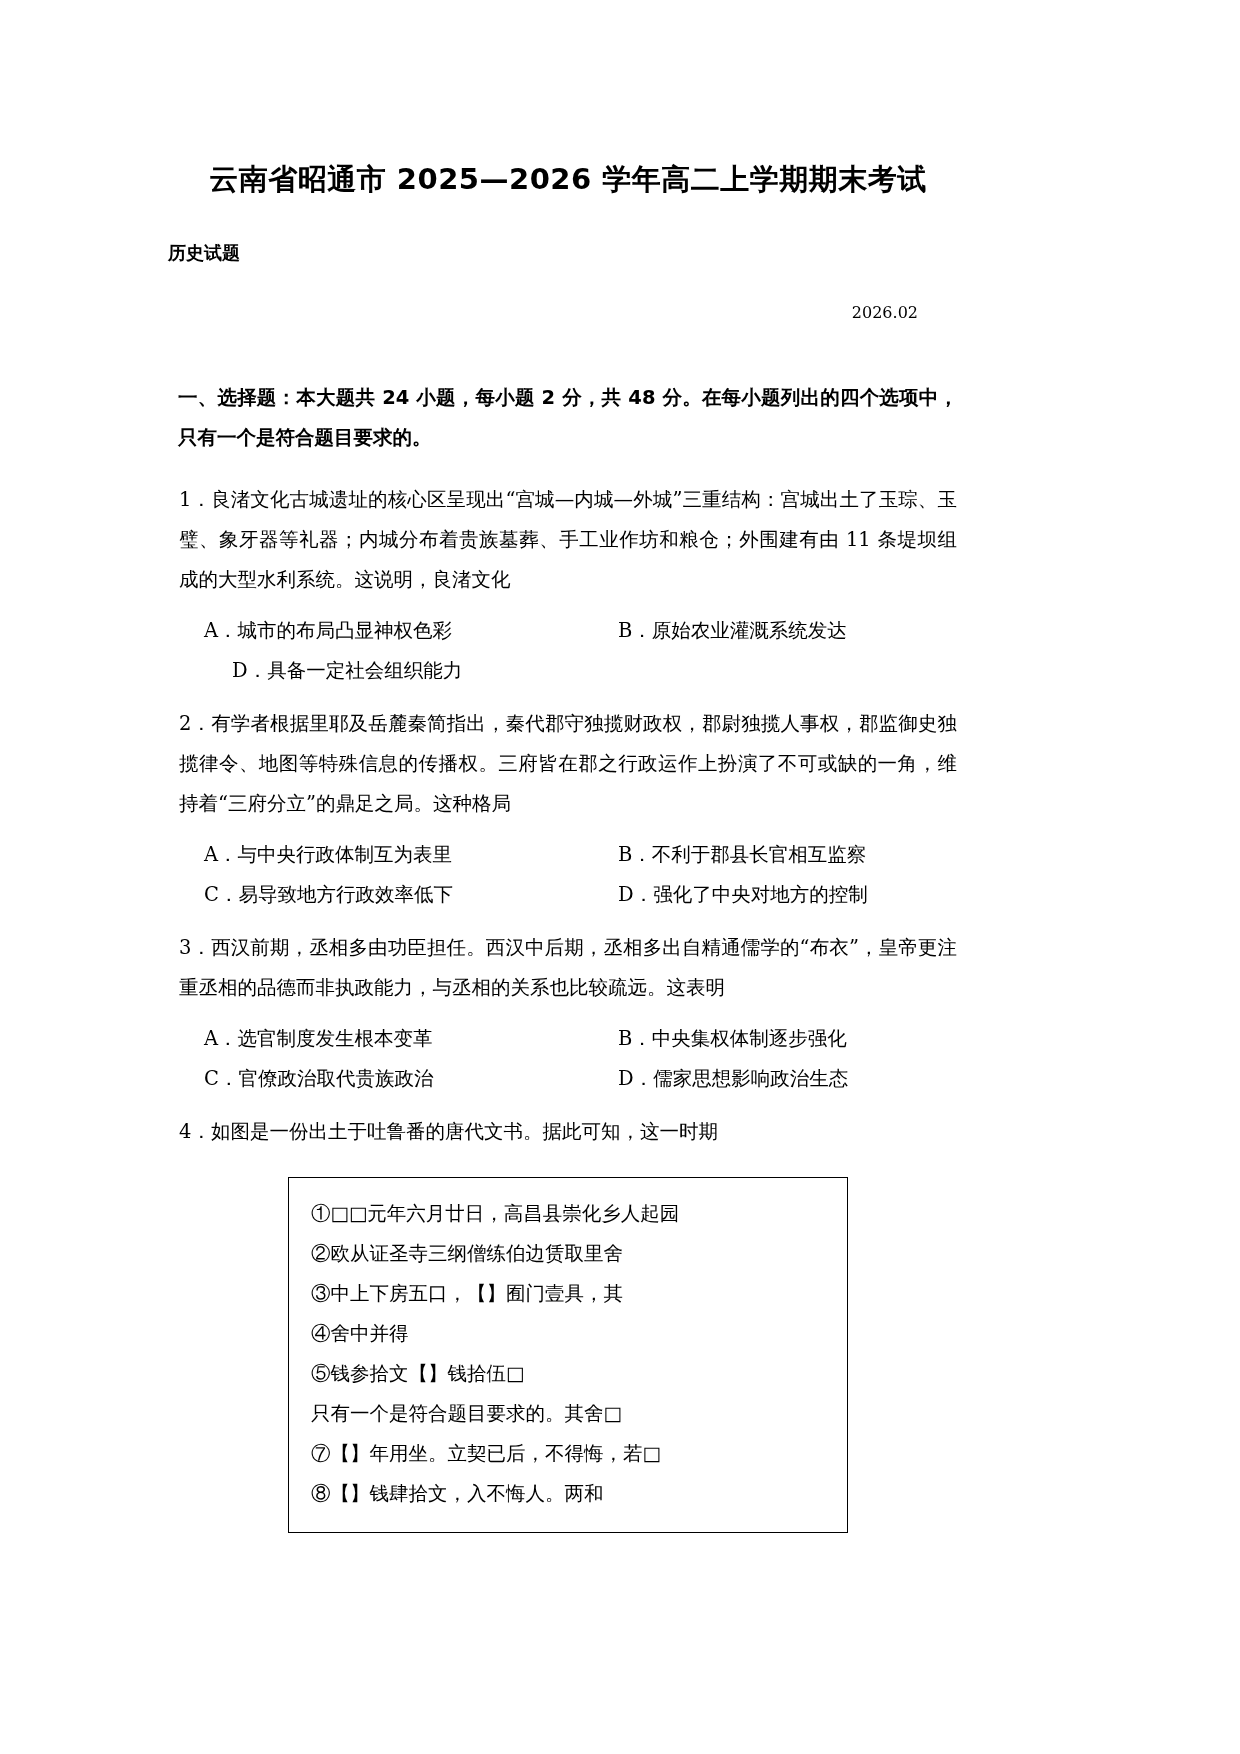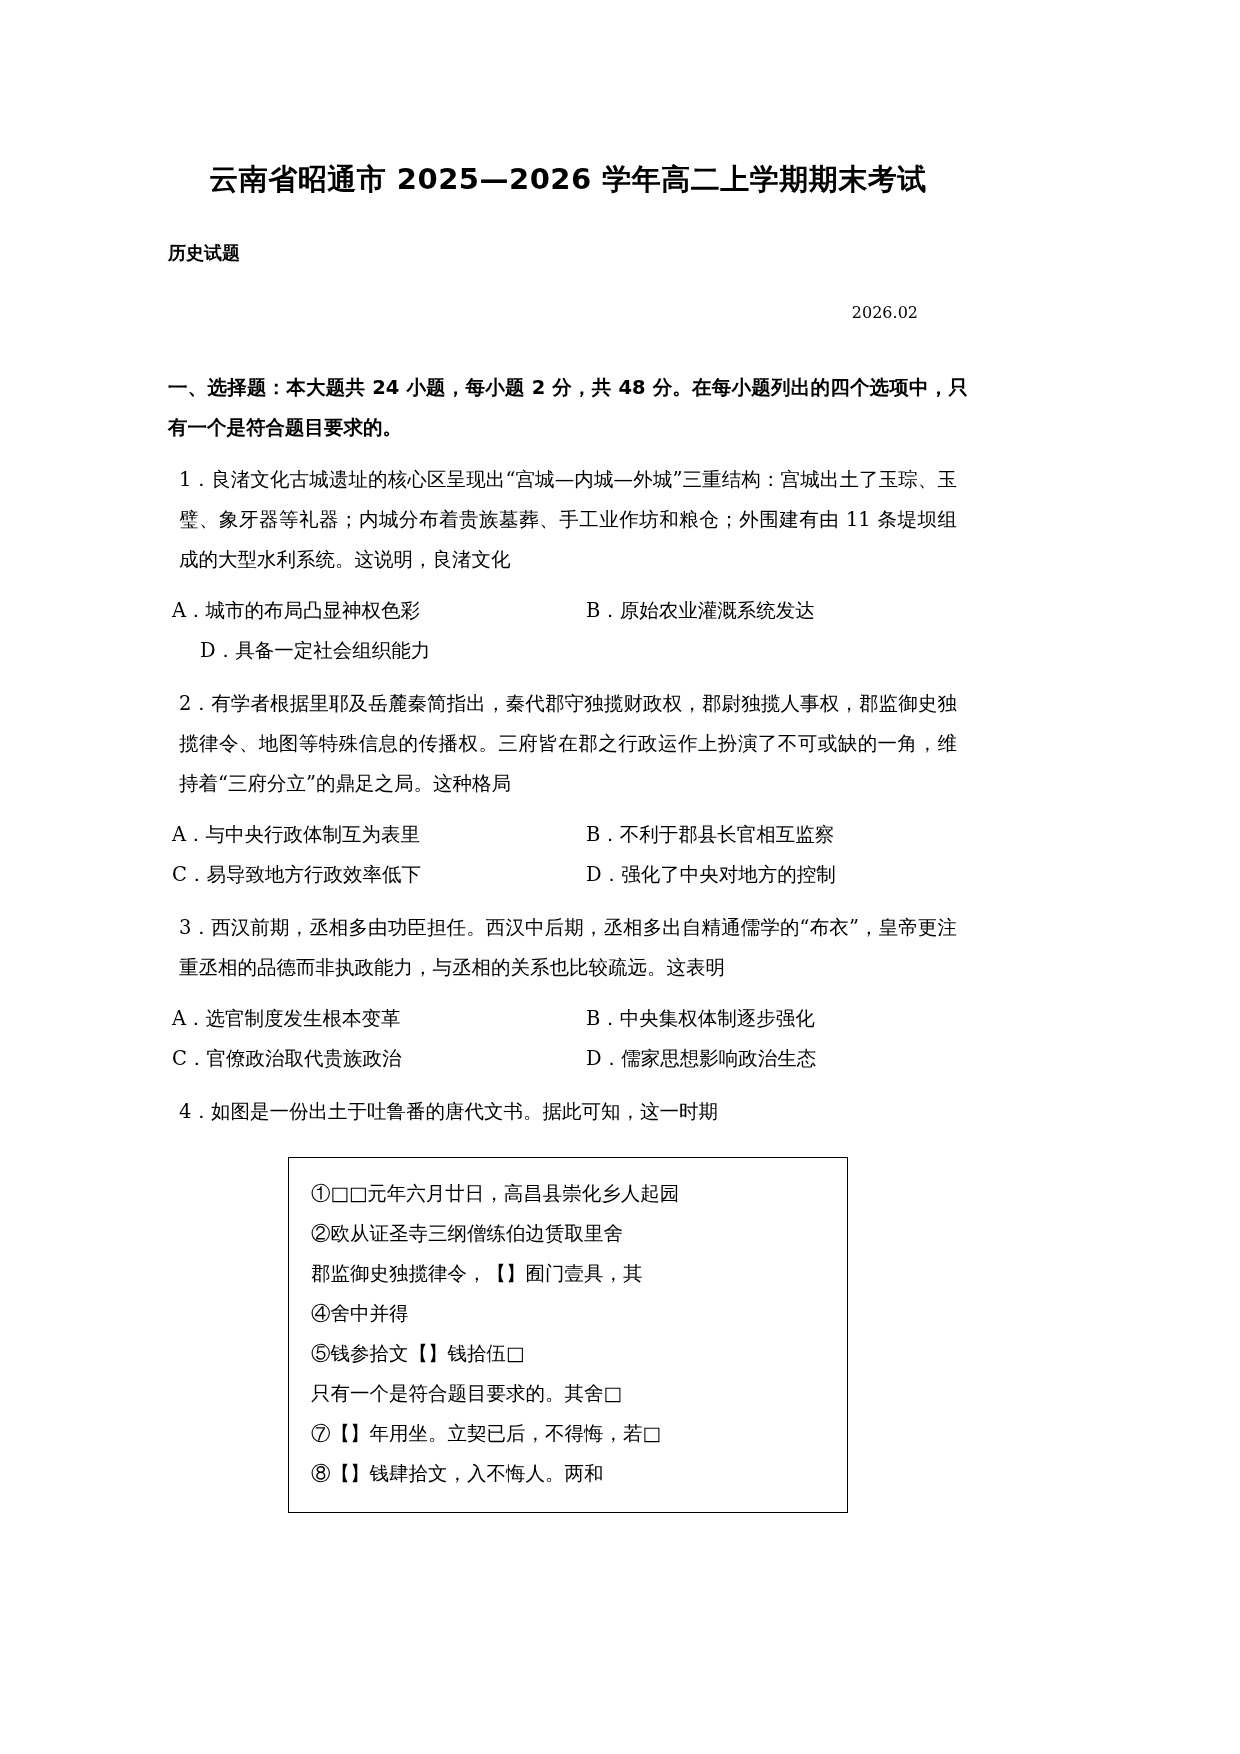--- a/index.html
+++ b/index.html
@@ -58,21 +58,21 @@
     padding-right: 50px;
     font-family: "DejaVu Serif", "Liberation Serif", serif;
   }
 
   
   .section-head {
     font-family: "DejaVu Sans", "Liberation Sans", sans-serif;
     font-weight: bold;
     font-size: 19.5px;
     line-height: 2.05;
-    margin: 0;
+    margin: 10px;
     padding-top: 46px;
     text-align: justify;
     text-justify: inter-ideograph;
   }
 
   
   .question {
     font-size: 19.5px;
     line-height: 2.05;
     margin: 0;
@@ -84,20 +84,21 @@
     margin: 11px;
   }
   .options {
     display: block;
     font-size: 19.5px;
     line-height: 2.05;
   }
   .opt-row {
     display: flex;
     width: 100%;
+    margin-left: 32px;
   }
   .opt {
     width: 50%;
     white-space: nowrap;
   }
   .opt.col-a { padding-left: 4px; }
   .opt.col-b { padding-left: 32px; }
 
   
   .doc-box-wrap {
@@ -171,21 +172,21 @@
     </div>
 
     <div class="question">
       <div class="q-stem">4．如图是一份出土于吐鲁番的唐代文书。据此可知，这一时期</div>
     </div>
 
     <div class="doc-box-wrap">
       <div class="doc-box">
         <div class="doc-line">①□□元年六月廿日，高昌县崇化乡人起园</div>
         <div class="doc-line">②欧从证圣寺三纲僧练伯边赁取里舍</div>
-        <div class="doc-line">郡监御史独揽律令，【】囿门壹具，其</div>
+        <div class="doc-line">③中上下房五口，【】囿门壹具，其</div>
         <div class="doc-line">④舍中并得</div>
         <div class="doc-line">⑤钱参拾文【】钱拾伍□</div>
         <div class="doc-line">只有一个是符合题目要求的。其舍□</div>
         <div class="doc-line">⑦【】年用坐。立契已后，不得悔，若□</div>
         <div class="doc-line">⑧【】钱肆拾文，入不悔人。两和</div>
       </div>
     </div>
 
   </div>
 </div>

